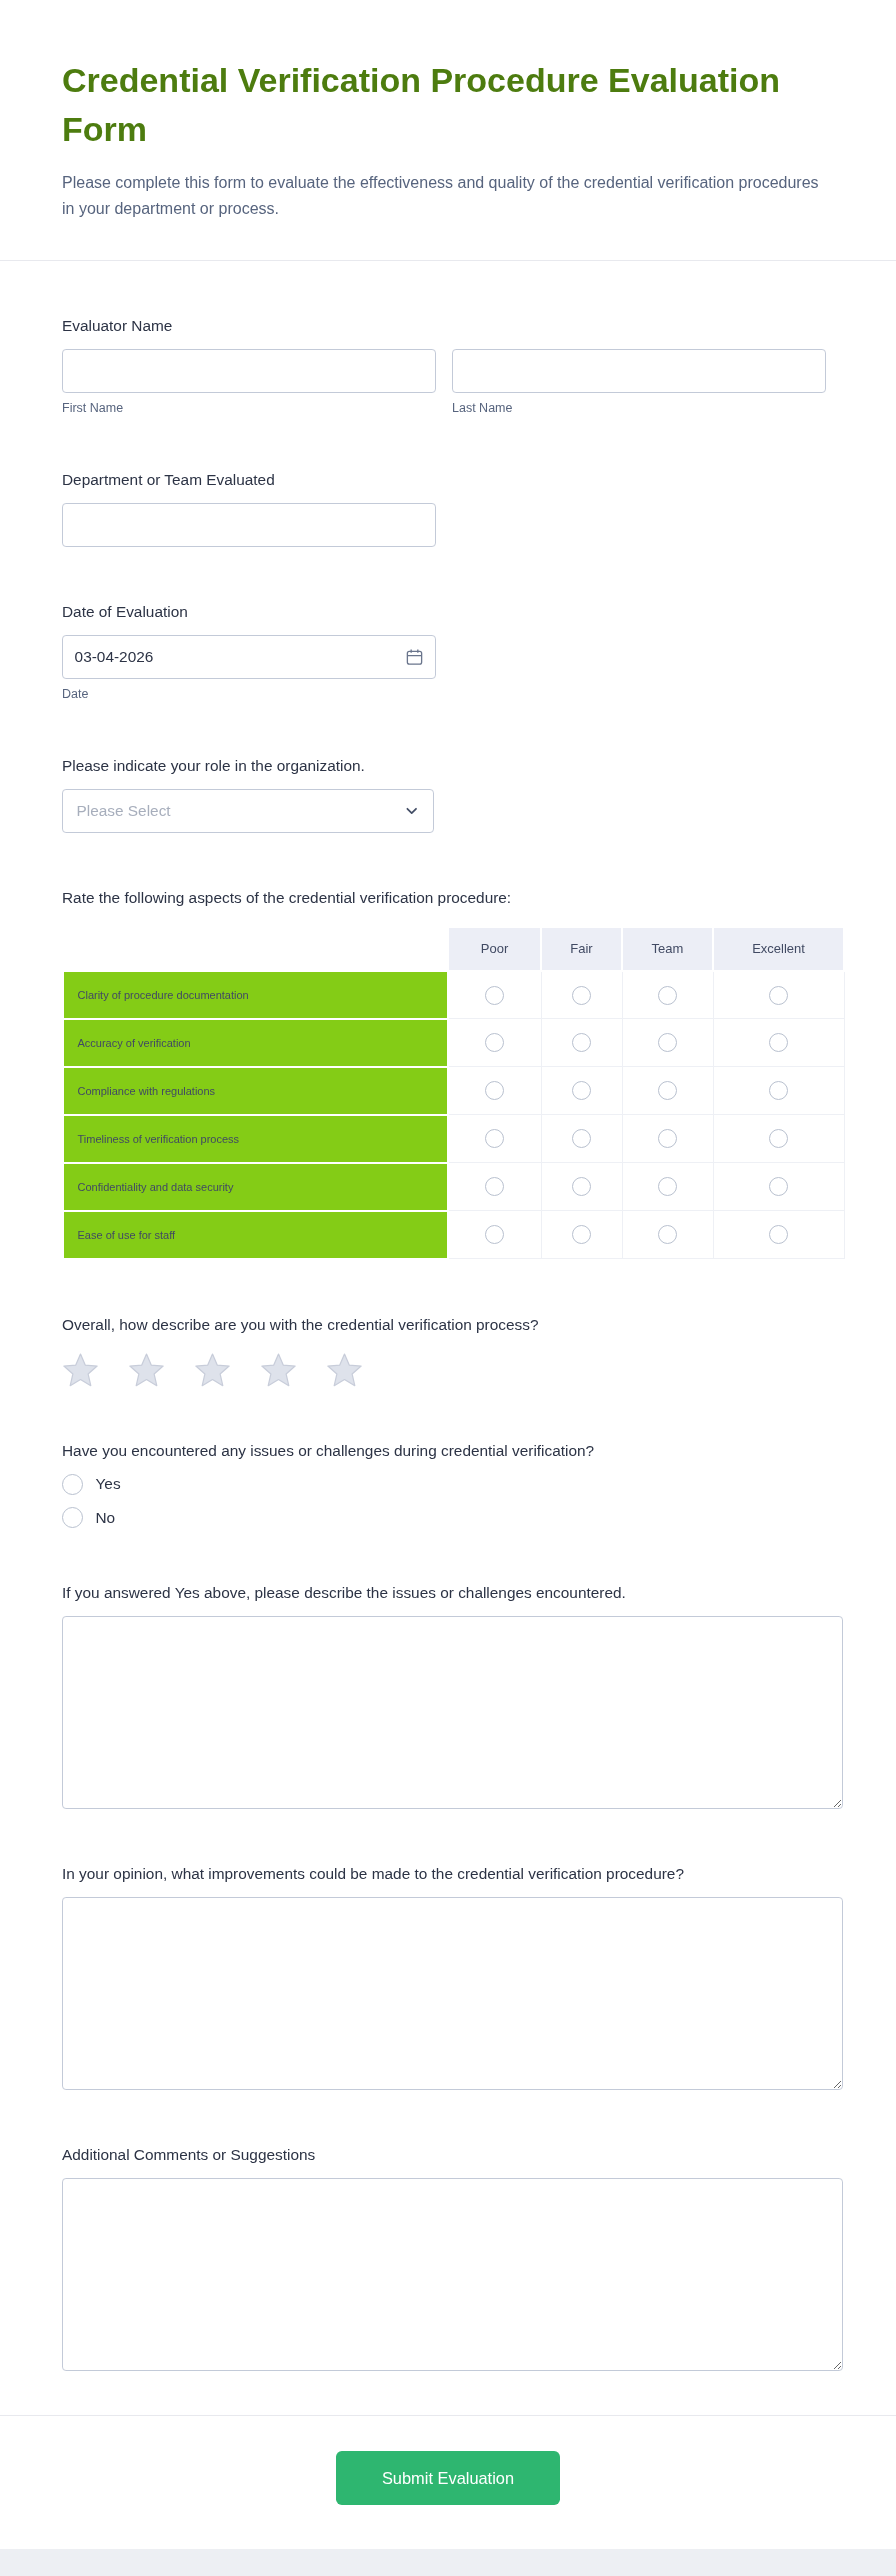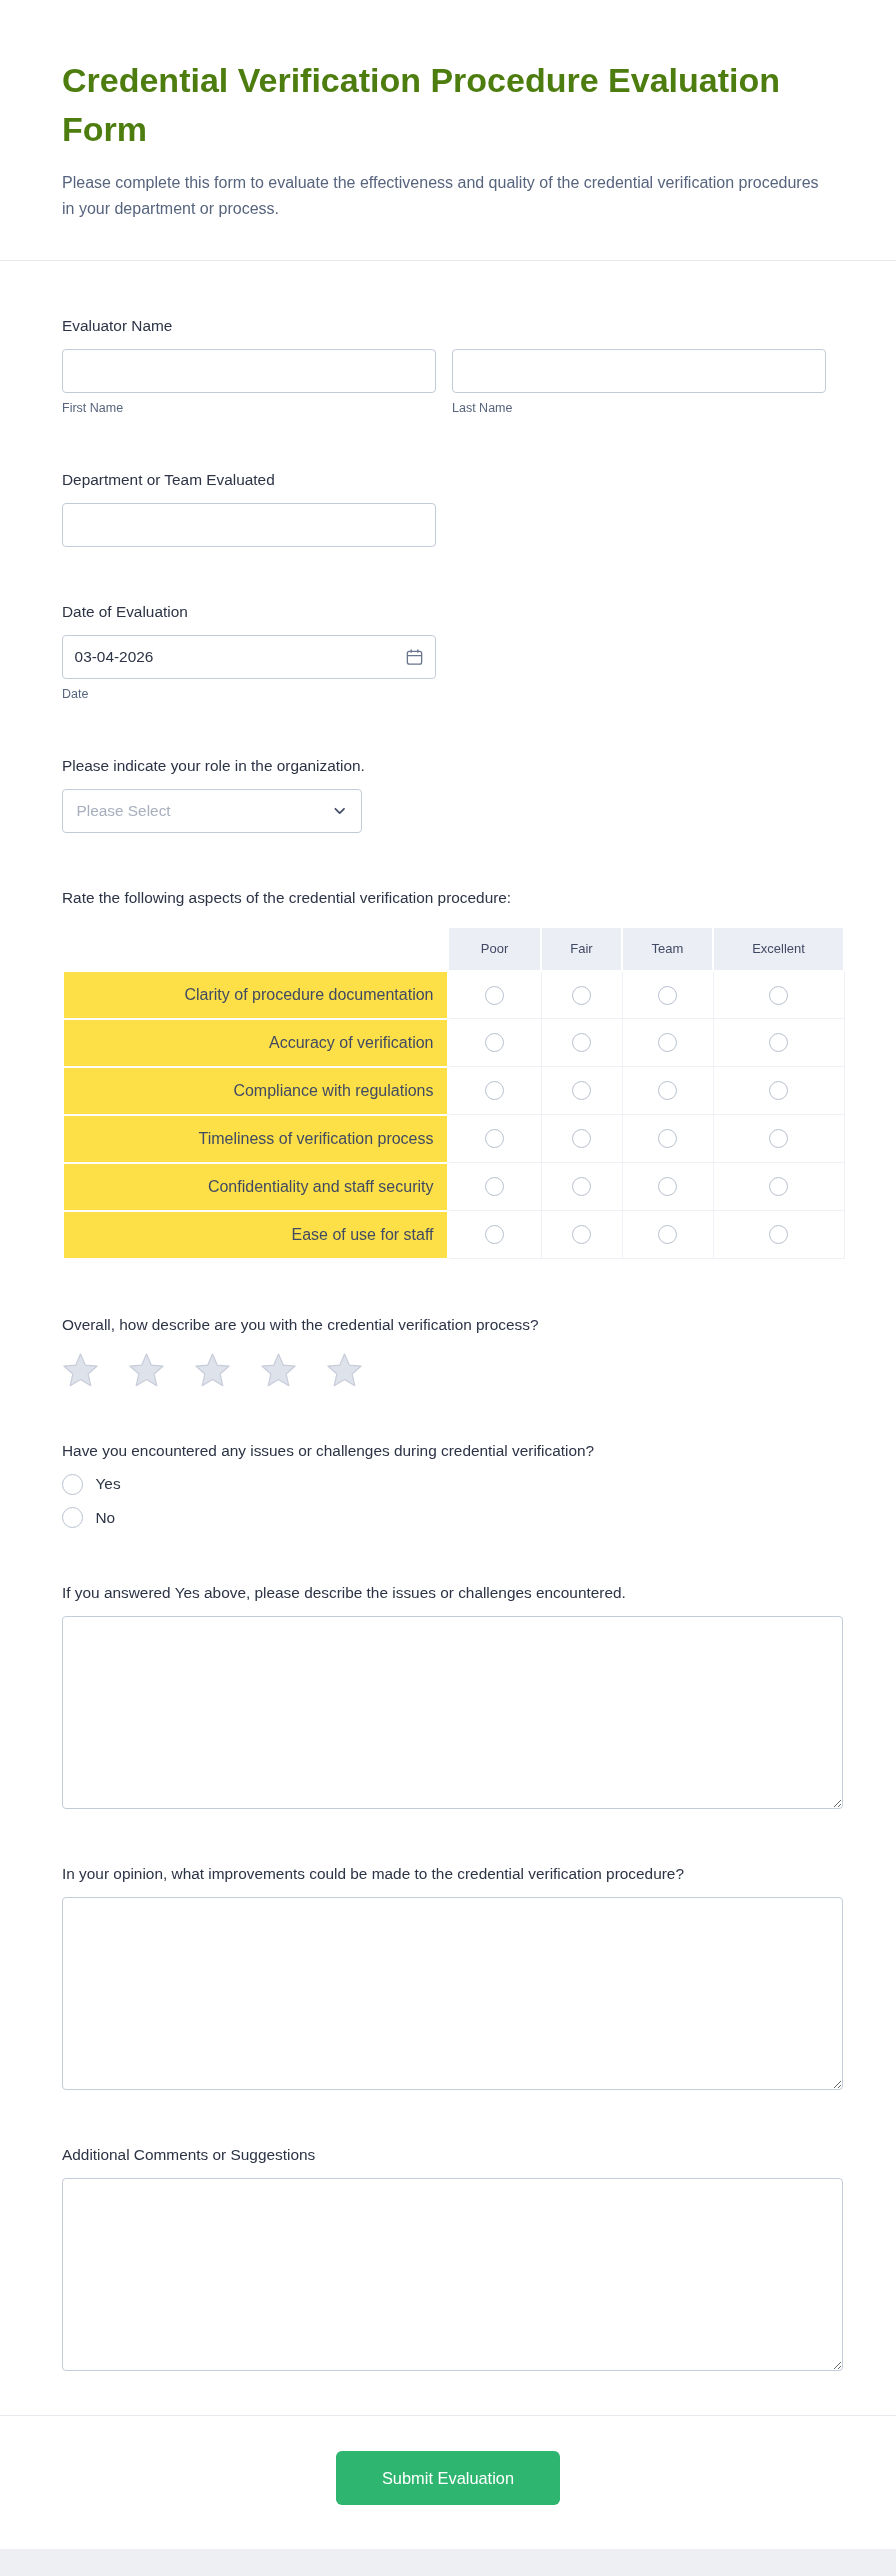--- a/index.html
+++ b/index.html
@@ -38,36 +38,36 @@
 
   .date-wrap { position: relative; width: 374px; }
   .date-wrap .text-input { width: 100%; padding-right: 27px; }
   .calendar-btn {
     position: absolute; right: 9.6px; top: 50%; transform: translateY(-50%);
     width: 23px; height: 23px; display: flex; align-items: center; justify-content: center;
     cursor: pointer;
   }
 
   .select-box {
-    width: 300px; height: 44px; border: 1px solid #c3cad8; border-radius: 3.9px;
+    width: 372px; height: 44px; border: 1px solid #c3cad8; border-radius: 3.9px;
     background: #fff; display: flex; align-items: center; justify-content: space-between;
     padding: 0 13.5px; cursor: pointer;
   }
   .select-placeholder { font-size: 15.4px; color: #a7aebc; }
 
   
   table.matrix { border-collapse: collapse; width: 781px; table-layout: fixed; margin-top: 17.3px; }
   .matrix thead th {
     height: 44px; font-weight: 400; color: #414a63; font-size: 13px; text-align: center;
   }
   .matrix thead th.choice { background: #eceef6; border: 2.9px solid #ffffff; }
   .matrix thead th.corner { background: #ffffff; border: none; }
   .matrix tbody th {
-    background: #fde047; border: 2.9px solid #ffffff; text-align: right;
-    padding: 0 13.5px; font-weight: 400; color: #414a63; font-size: 16px; height: 48px;
+    background: #84cc16; border: 2.9px solid #ffffff; text-align: left;
+    padding: 0 13.5px; font-weight: 400; color: #414a63; font-size: 11px; height: 48px;
   }
   .matrix tbody td { background: #ffffff; border: 1px solid #eef0f5; text-align: center; height: 48px; }
   .radio-circle {
     width: 19px; height: 19px; border: 1px solid #b9c1cf; border-radius: 50%;
     display: inline-block; background: #fff; vertical-align: middle; cursor: pointer;
   }
 
   
   .stars-row { display: flex; gap: 29px; margin-top: 17.3px; }
   .star { cursor: pointer; line-height: 0; }
@@ -197,21 +197,21 @@
               <td><span class="radio-circle"></span></td>
             </tr>
             <tr>
               <th>Timeliness of verification process</th>
               <td><span class="radio-circle"></span></td>
               <td><span class="radio-circle"></span></td>
               <td><span class="radio-circle"></span></td>
               <td><span class="radio-circle"></span></td>
             </tr>
             <tr>
-              <th>Confidentiality and staff security</th>
+              <th>Confidentiality and data security</th>
               <td><span class="radio-circle"></span></td>
               <td><span class="radio-circle"></span></td>
               <td><span class="radio-circle"></span></td>
               <td><span class="radio-circle"></span></td>
             </tr>
             <tr>
               <th>Ease of use for staff</th>
               <td><span class="radio-circle"></span></td>
               <td><span class="radio-circle"></span></td>
               <td><span class="radio-circle"></span></td>

